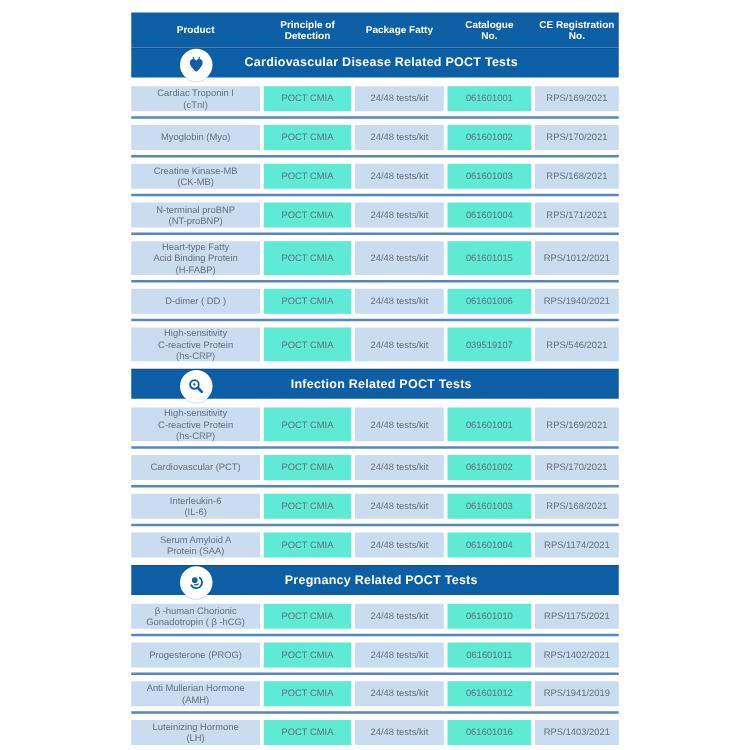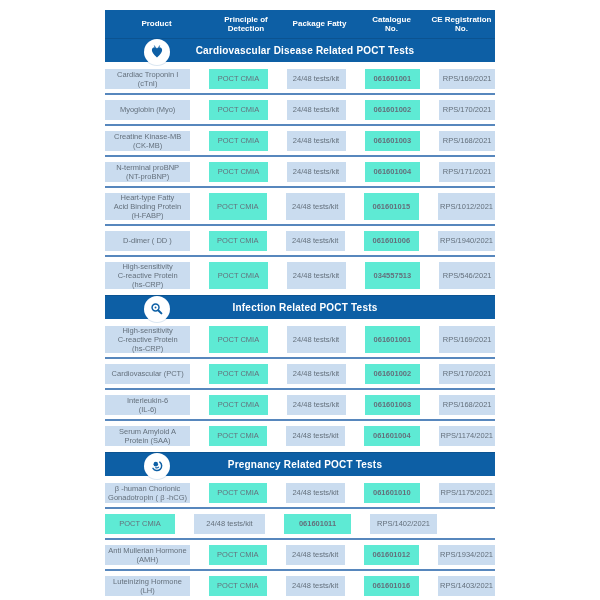--- a/index.html
+++ b/index.html
@@ -67,42 +67,42 @@
     display: flex;
     align-items: center;
     justify-content: center;
     box-shadow: 0 0 0 1px rgba(13,95,165,0.15);
   }
   .icon-circle svg { width: 16px; height: 16px; display: block; }
   
   .rows { margin-bottom: 3px; }
   .row {
     display: flex;
-    gap: 19px;
+    gap: 3px;
     background: #ffffff;
     min-height: 20px;
     padding: 3.5px 0;
     align-items: stretch;
   }
   .cell {
     display: flex;
     align-items: center;
     justify-content: center;
     text-align: center;
     white-space: pre-line;
     font-size: 7.5px;
     line-height: 9px;
     color: #64707c;
     box-sizing: border-box;
     padding: 0 2px;
   }
   .c0 { width: 103px; }
   .c1 { width: 70px; }
   .c2 { width: 71px; }
-  .c3 { width: 67px; font-weight: bold; }
+  .c3 { width: 67px; }
   .c4 { width: 67px; }
   .row .c0, .row .c2, .row .c4 { background: #cadcef; }
   .row .c1, .row .c3 { background: #5eead4; }
   
   .sep {
     position: relative;
     height: 4px;
     background: #ffffff;
   }
   .sep::after {
@@ -191,21 +191,21 @@
             <span class="cell c3">061601006</span>
             <span class="cell c4">RPS/1940/2021</span>
           </div>
           <div class="sep"></div>
           <div class="row">
             <span class="cell c0">High-sensitivity
 C-reactive Protein
 (hs-CRP)</span>
             <span class="cell c1">POCT CMIA</span>
             <span class="cell c2">24/48 tests/kit</span>
-            <span class="cell c3">034557513</span>
+            <span class="cell c3">039519107</span>
             <span class="cell c4">RPS/546/2021</span>
           </div>
         </div>
         <div class="band">
           <span class="icon-circle">
             <svg viewBox="0 0 24 24" fill="none">
               <circle cx="9.8" cy="9.8" r="5.2" stroke="#0d5fa5" stroke-width="2.2"></circle>
               <circle cx="9.8" cy="9.8" r="1.4" fill="#0d5fa5"></circle>
               <path d="M13.8 13.8l4.8 4.8" stroke="#0d5fa5" stroke-width="3" stroke-linecap="round"></path>
             </svg>
@@ -263,33 +263,34 @@
           <div class="row">
             <span class="cell c0">β -human Chorionic
 Gonadotropin ( β -hCG)</span>
             <span class="cell c1">POCT CMIA</span>
             <span class="cell c2">24/48 tests/kit</span>
             <span class="cell c3">061601010</span>
             <span class="cell c4">RPS/1175/2021</span>
           </div>
           <div class="sep"></div>
           <div class="row">
+            <span class="cell c0">Progesterone (PROG)</span>
             <span class="cell c1">POCT CMIA</span>
             <span class="cell c2">24/48 tests/kit</span>
             <span class="cell c3">061601011</span>
             <span class="cell c4">RPS/1402/2021</span>
           </div>
           <div class="sep"></div>
           <div class="row">
             <span class="cell c0">Anti Mullerian Hormone
 (AMH)</span>
             <span class="cell c1">POCT CMIA</span>
             <span class="cell c2">24/48 tests/kit</span>
             <span class="cell c3">061601012</span>
-            <span class="cell c4">RPS/1934/2021</span>
+            <span class="cell c4">RPS/1941/2019</span>
           </div>
           <div class="sep"></div>
           <div class="row">
             <span class="cell c0">Luteinizing Hormone
 (LH)</span>
             <span class="cell c1">POCT CMIA</span>
             <span class="cell c2">24/48 tests/kit</span>
             <span class="cell c3">061601016</span>
             <span class="cell c4">RPS/1403/2021</span>
           </div>

